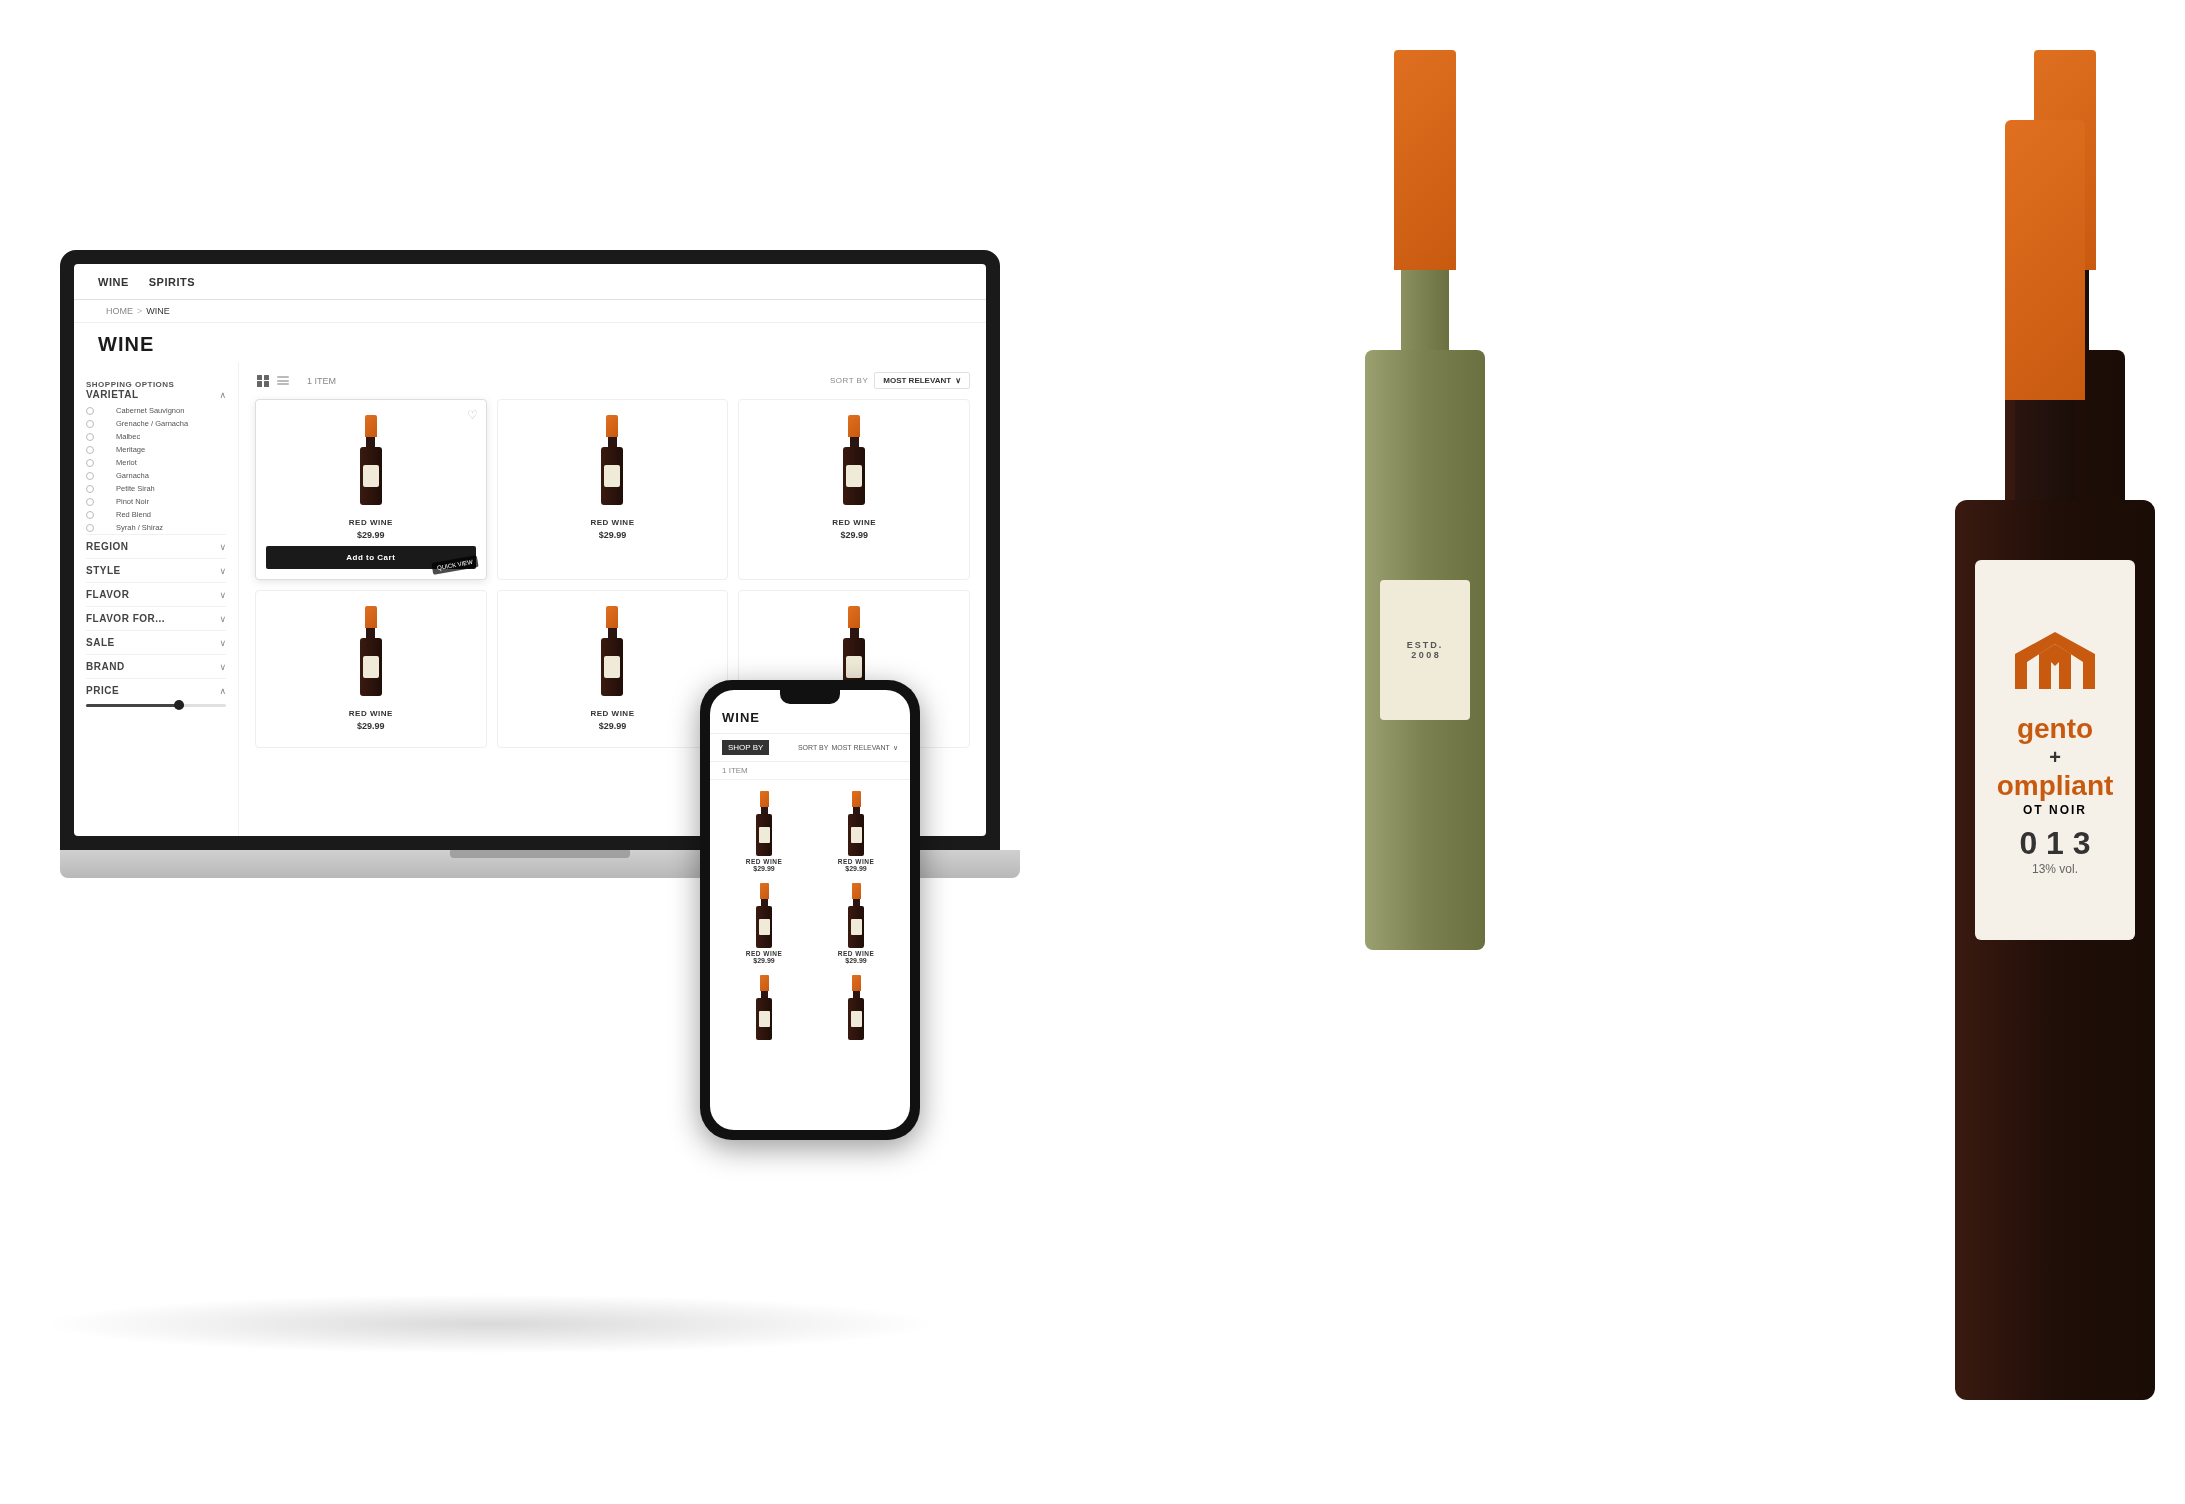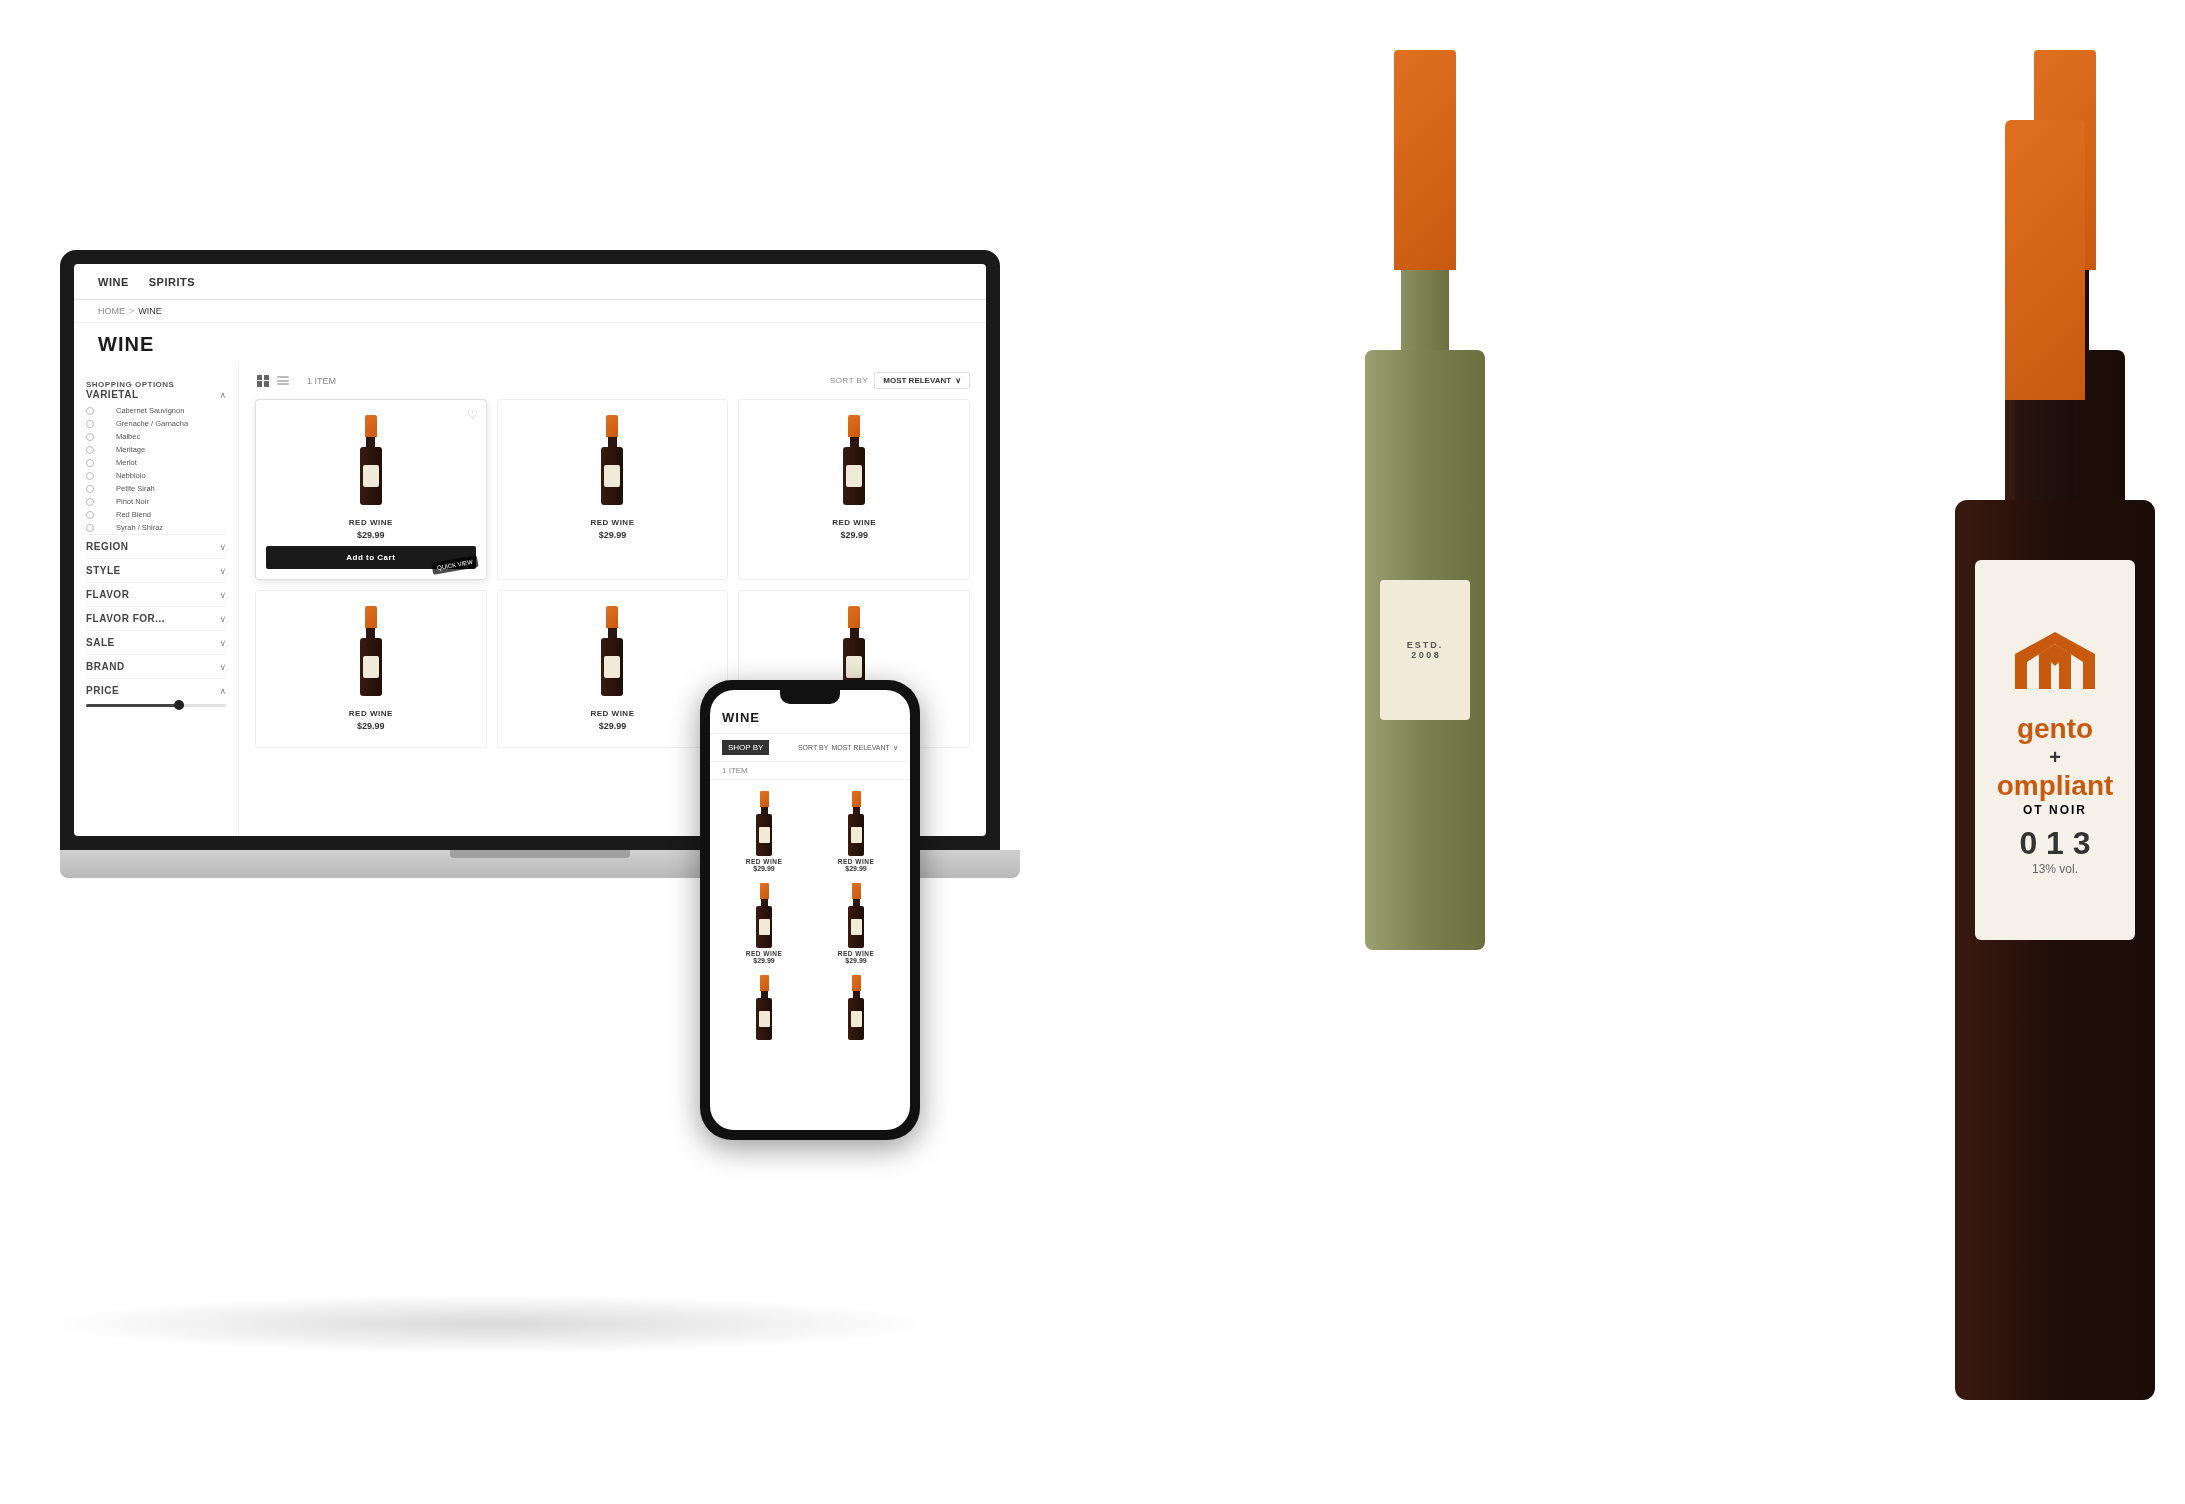--- a/index.html
+++ b/index.html
@@ -228,21 +228,21 @@
       gap: 20px;
     }
     .store-nav-item {
       font-size: 11px;
       color: #333;
       font-weight: 600;
       letter-spacing: 0.5px;
       cursor: pointer;
     }
     .store-breadcrumb {
-      padding: 6px 24px;
+      padding: 6px 32px;
       font-size: 9px;
       color: #888;
       border-bottom: 1px solid #f0f0f0;
       display: flex;
       align-items: center;
       gap: 4px;
     }
     .store-breadcrumb .sep { color: #bbb; }
     .store-breadcrumb .current { color: #333; }
     .store-title {
@@ -780,21 +780,21 @@
             <div class="sidebar-option">
               <div class="sidebar-radio"></div>
               <span class="sidebar-option-label">Meritage</span>
             </div>
             <div class="sidebar-option">
               <div class="sidebar-radio"></div>
               <span class="sidebar-option-label">Merlot</span>
             </div>
             <div class="sidebar-option">
               <div class="sidebar-radio"></div>
-              <span class="sidebar-option-label">Nebbiolo</span>
+              <span class="sidebar-option-label">Garnacha</span>
             </div>
             <div class="sidebar-option">
               <div class="sidebar-radio"></div>
               <span class="sidebar-option-label">Petite Sirah</span>
             </div>
             <div class="sidebar-option">
               <div class="sidebar-radio"></div>
               <span class="sidebar-option-label">Pinot Noir</span>
             </div>
             <div class="sidebar-option">

